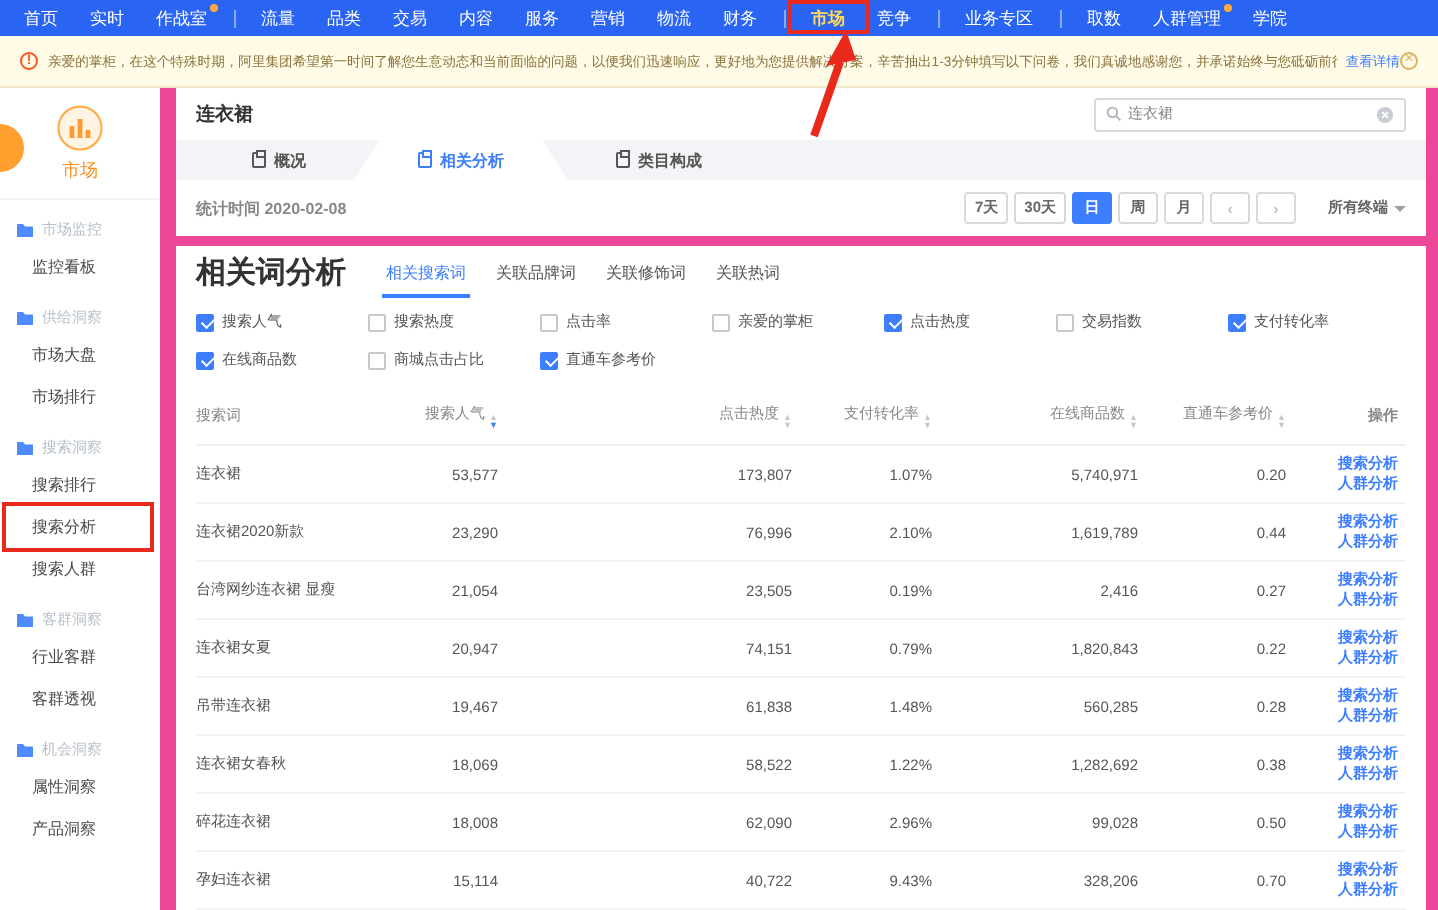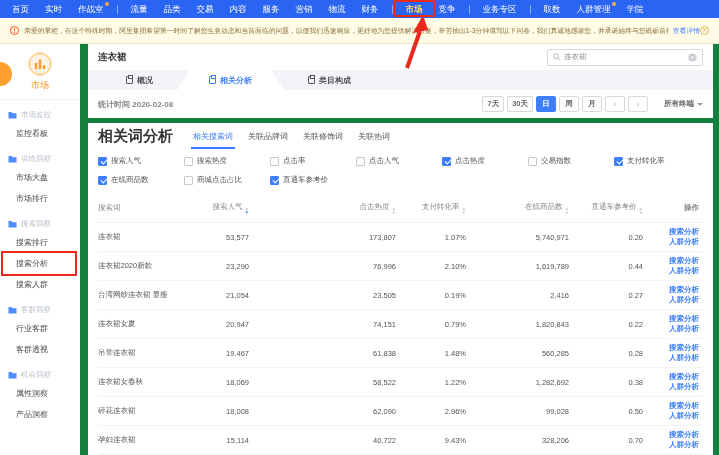--- a/index.html
+++ b/index.html
@@ -1,18 +1,18 @@
 <!DOCTYPE html>
 <html><head>
 <meta charset="utf-8">
 <style>
   * { box-sizing: border-box; margin: 0; padding: 0; }
   html,body { background:#fff; }
   body { font-family: "Liberation Sans", "DejaVu Sans", sans-serif; }
-  .screen { position:relative; width:719px; height:455px; background:#15803d; overflow:hidden; color:#333; }
+  .screen { position:relative; width:719px; height:455px; background:#ec4899; overflow:hidden; color:#333; }
 
   
   .topnav { height:18px; background:#2a64f2; display:flex; align-items:center; padding:0 4px; white-space:nowrap; }
   .nav-item { position:relative; color:#fff; font-size:8.5px; line-height:18px; padding:0 8px; cursor:pointer; }
   .nav-item.active { color:#ffd75e; font-weight:bold; }
   .nav-item.annotated::after { content:''; position:absolute; inset:0px -4px 1px -4px; border:2px solid #e8291c; pointer-events:none; }
   .nav-badge { position:absolute; top:2px; right:3px; width:4px; height:4px; border-radius:50%; background:#ffa940; }
   .nav-divider { width:1px; height:9px; background:rgba(255,255,255,.45); margin:0 5px; flex:none; }
 
   
@@ -268,21 +268,21 @@
               <label class="filter">
                 <span class="checkbox"></span>
                 <span>搜索热度</span>
               </label>
               <label class="filter">
                 <span class="checkbox"></span>
                 <span>点击率</span>
               </label>
               <label class="filter">
                 <span class="checkbox"></span>
-                <span>点击人气</span>
+                <span>亲爱的掌柜</span>
               </label>
               <label class="filter">
                 <span class="checkbox checked"></span>
                 <span>点击热度</span>
               </label>
               <label class="filter">
                 <span class="checkbox"></span>
                 <span>交易指数</span>
               </label>
               <label class="filter">

